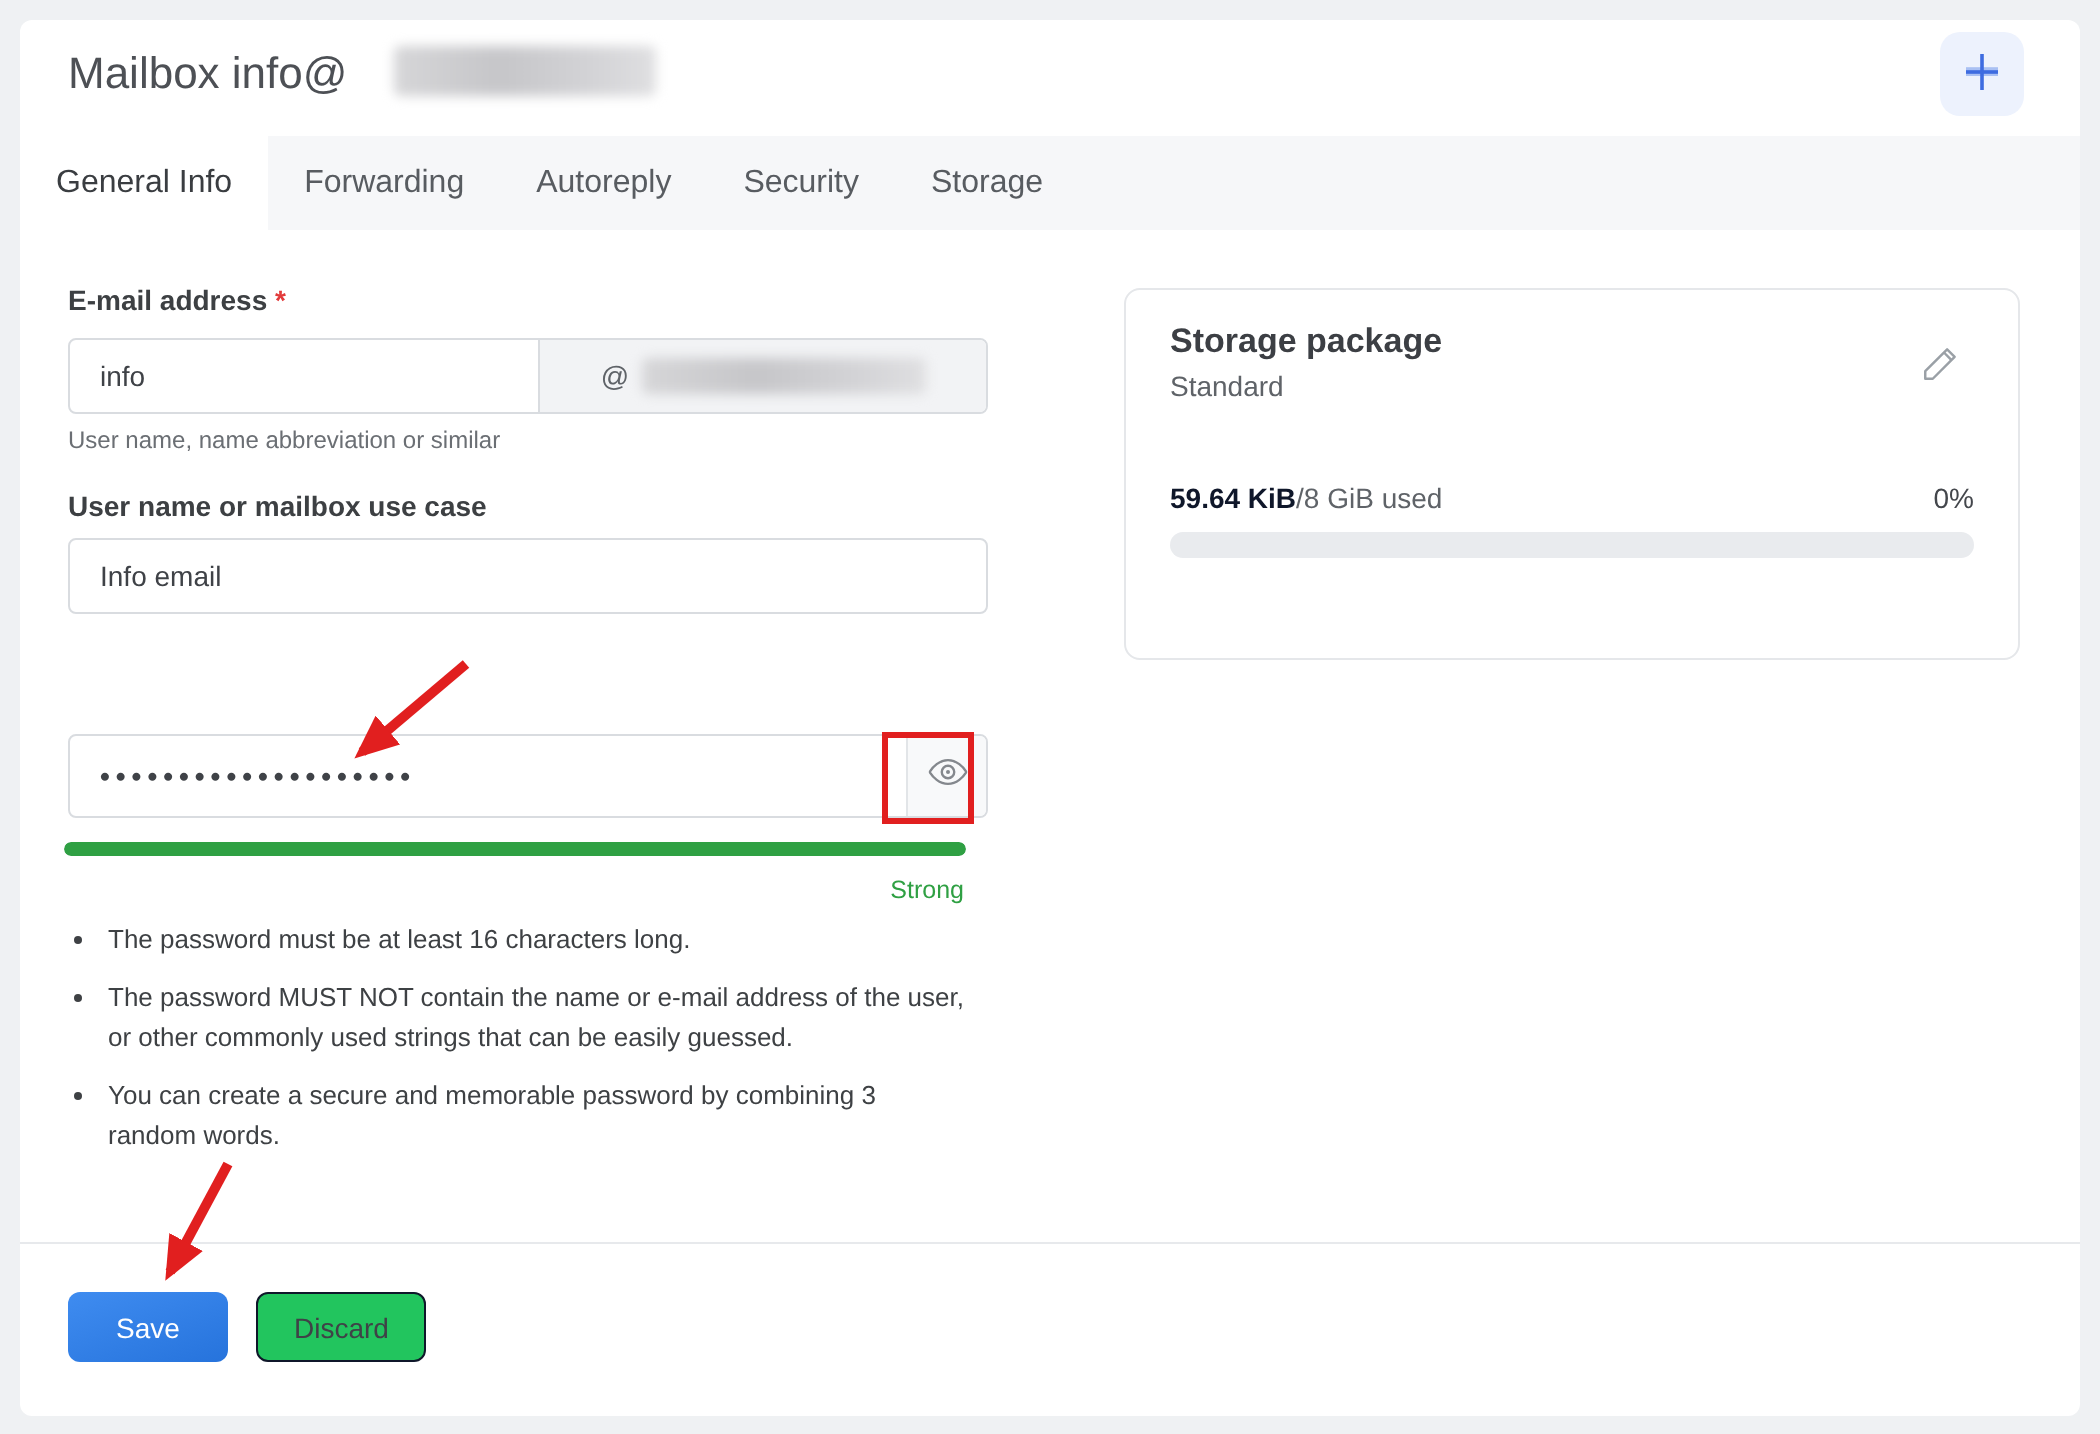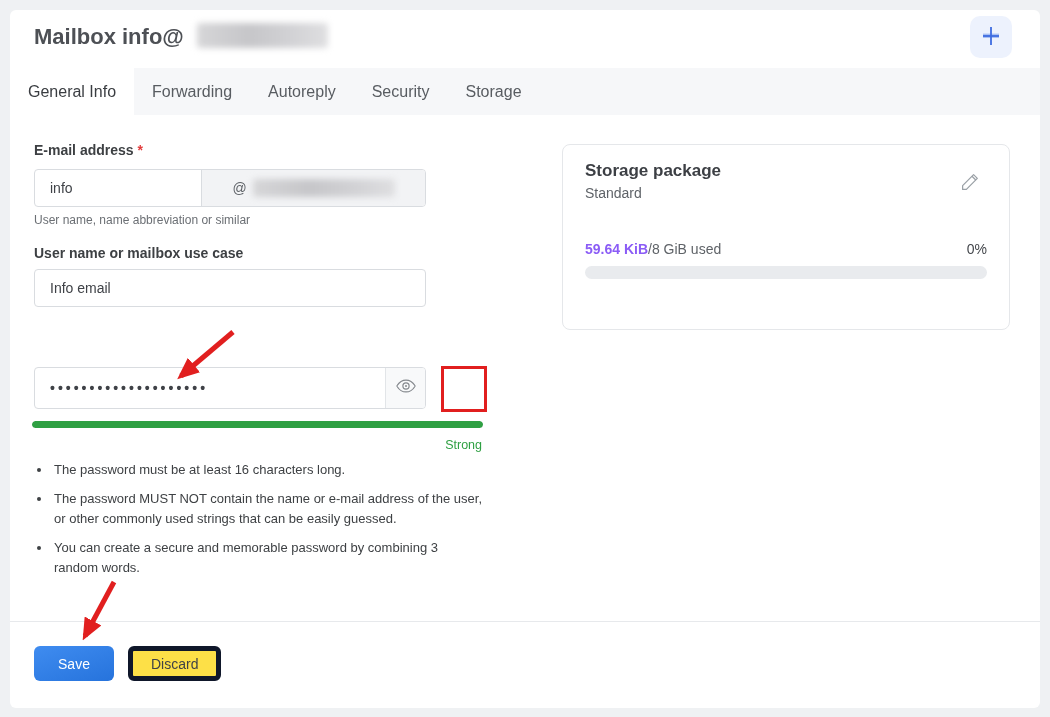--- a/index.html
+++ b/index.html
@@ -12,21 +12,21 @@
     overflow: hidden;
   }
   .card {
     position: absolute; left: 10px; top: 10px;
     width: 1030px; height: 698px;
     background: #ffffff; border-radius: 6px;
   }
   
   .page-title {
     position: absolute; left: 24px; top: 14px;
-    font-size: 22px; color: #4d5055; font-weight: 700;
+    font-size: 22px; color: #4d5055; font-weight: 400;
   }
   .blur-box {
     background: linear-gradient(90deg,#d6d6d8,#c6c6c9 40%,#d3d3d6 75%,#dfdfe1);
     filter: blur(3px); border-radius: 3px;
   }
   .blur-header { position: absolute; left: 187px; top: 13px; width: 131px; height: 25px; }
   .add-btn {
     position: absolute; right: 28px; top: 6px; width: 42px; height: 42px;
     background: #edf2fd; border: none; border-radius: 10px; cursor: pointer;
     display: flex; align-items: center; justify-content: center;
@@ -39,21 +39,21 @@
   .tab {
     padding: 0 18px; display: flex; align-items: center;
     font-size: 16px; color: #585c61; cursor: pointer; white-space: nowrap;
   }
   .tab.active { background: #ffffff; color: #3a3d41; }
   
   .flabel { position: absolute; left: 24px; font-size: 14px; font-weight: 700; color: #3d4043; }
   .flabel .req { color: #e23b3b; }
   .flabel-med { font-weight: 500; margin-top: 28px; }
   .input-row {
-    position: absolute; left: 24px; width: 392px;
+    position: absolute; left: 24px; width: 460px;
     border: 1px solid #d9dce0; border-radius: 4px;
     display: flex; background: #fff; overflow: hidden;
   }
   .input-row input {
     flex: 1; border: none; outline: none; min-width: 0;
     font-family: "Liberation Sans", sans-serif;
     font-size: 14px; color: #3f4247; padding: 0 15px; background: transparent;
   }
   .row-email { top: 159px; height: 38px; }
   .row-usecase { top: 259px; height: 38px; }
@@ -88,37 +88,37 @@
   .footer-divider { position: absolute; left: 0; right: 0; top: 611px; border-top: 1px solid #e7e9ec; }
   .btn-save {
     position: absolute; left: 24px; top: 636px; height: 35px; min-width: 80px;
     padding: 0 24px; border: none; border-radius: 6px; cursor: pointer;
     background: linear-gradient(160deg,#3f8cf0,#2673dc);
     color: #ffffff; font-size: 14px; font-weight: 500;
     font-family: "Liberation Sans", sans-serif;
   }
   .btn-discard {
     position: absolute; left: 118px; top: 636px; height: 35px;
-    padding: 0 18px; border: 5px solid #0f172a; border-radius: 6px; cursor: pointer;
-    background: #fde047; color: #3f4247; font-size: 14px; font-weight: 500;
+    padding: 0 18px; border: 1px solid #0f172a; border-radius: 6px; cursor: pointer;
+    background: #22c55e; color: #3f4247; font-size: 14px; font-weight: 500;
     font-family: "Liberation Sans", sans-serif;
   }
   
   .storage-card {
     position: absolute; left: 552px; top: 134px; width: 448px; height: 186px;
     border: 1px solid #e5e7ea; border-radius: 8px; background: #fff;
   }
   .storage-title { position: absolute; left: 22px; top: 16px; font-size: 17px; font-weight: 700; color: #3c3f44; }
   .storage-package { position: absolute; left: 22px; top: 40px; font-size: 14px; color: #5f6368; }
   .storage-edit { position: absolute; right: 28px; top: 26px; cursor: pointer; background:none; border:none; padding:0; }
   .storage-usage {
     position: absolute; left: 22px; right: 22px; top: 96px;
     display: flex; justify-content: space-between; font-size: 14px; color: #5f6368;
   }
-  .storage-usage b { color: #8b5cf6; }
+  .storage-usage b { color: #0f172a; }
   .storage-percent { color: #44474c; }
   .storage-progress {
     position: absolute; left: 22px; right: 22px; top: 121px; height: 13px;
     background: #e9ebee; border-radius: 7px; overflow: hidden;
   }
   .storage-progress-fill { height: 100%; width: 0%; background: #2fa043; border-radius: 7px; }
   
   .anno { position: absolute; z-index: 5; pointer-events: none; }
   .anno-rect {
     left: 441px; top: 366px; width: 46px; height: 46px;

